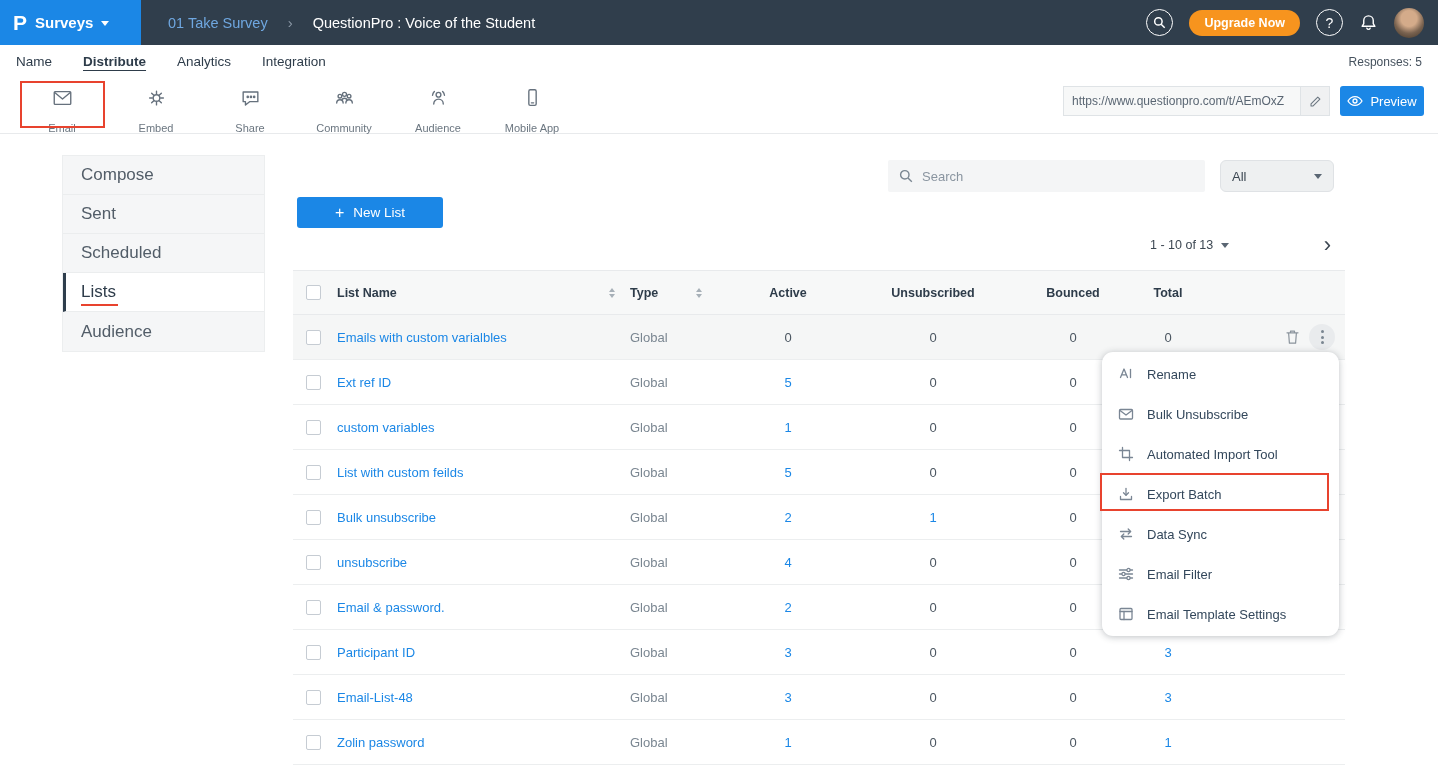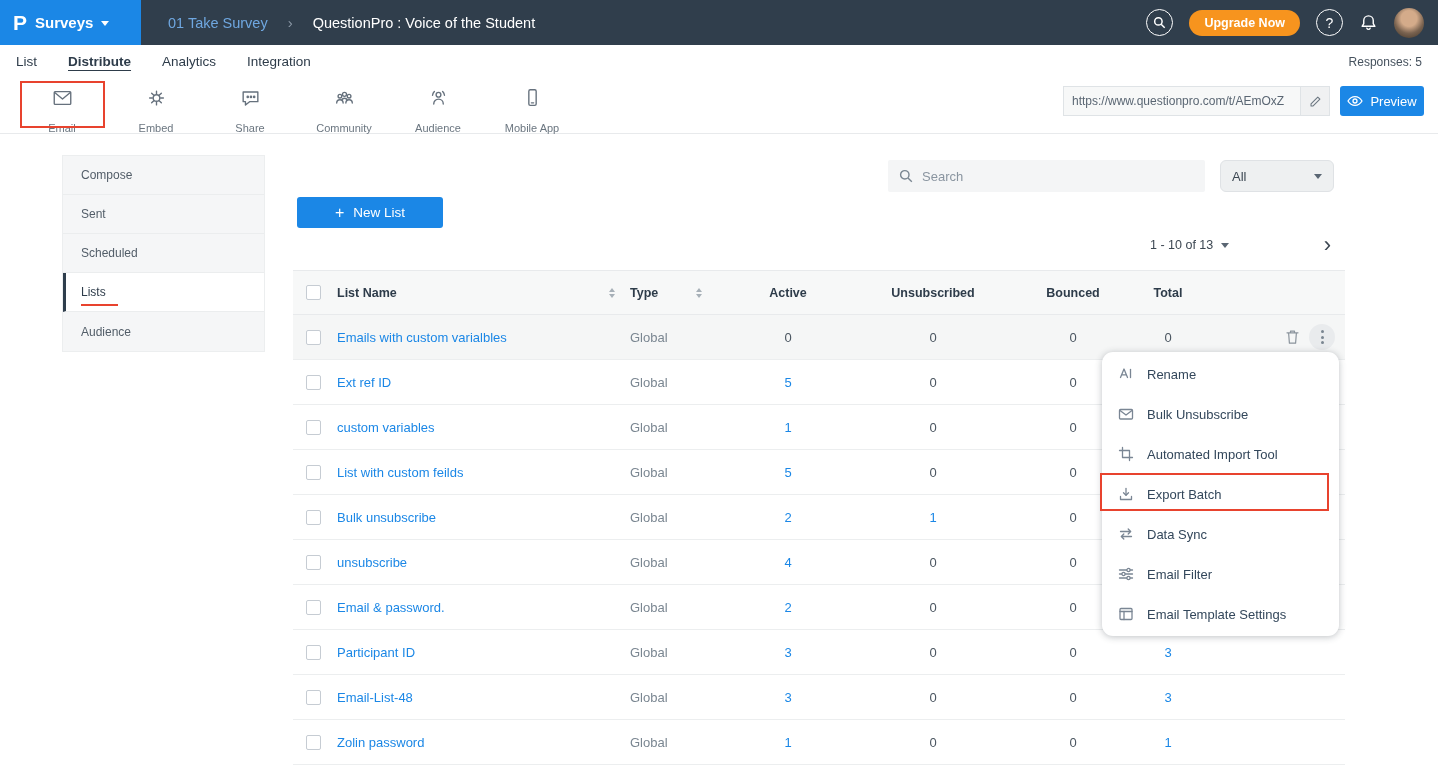--- a/index.html
+++ b/index.html
@@ -34,21 +34,21 @@
   .tb-icon{height:24px;display:flex;align-items:center}
   .tb-icon svg{stroke:#66717d;fill:none;stroke-width:1.5;stroke-linecap:round;stroke-linejoin:round}
   .tb-label{font-size:11px;color:#6b7680}
   .urlbox{position:absolute;top:86px;left:1063px;width:267px;height:30px;background:#f7f8f8;border:1px solid #dfe3e6;display:flex;align-items:center;z-index:5}
   .urlbox input{flex:1;min-width:0;border:none;background:transparent;font-size:12px;color:#5a6673;padding:0 8px;font-family:inherit;outline:none}
   .url-edit{width:29px;height:100%;border-left:1px solid #dfe3e6;display:flex;align-items:center;justify-content:center;cursor:pointer;background:#f0f1f2;flex:none}
   .preview-btn{position:absolute;top:86px;left:1340px;width:84px;height:30px;background:#1b87e6;color:#fff;border:none;border-radius:3px;font-size:13px;display:flex;align-items:center;justify-content:center;gap:7px;cursor:pointer;font-family:inherit}
 
   
   .sidebar{position:absolute;top:155px;left:62px;width:203px;background:#f5f6f7;border:1px solid #eceeef;z-index:2}
-  .side-item{height:39px;display:flex;align-items:center;padding-left:18px;font-size:12px;color:#525d68;border-bottom:1px solid #ebedee;cursor:pointer;position:relative}
+  .side-item{height:39px;display:flex;align-items:center;padding-left:18px;font-size:17px;color:#525d68;border-bottom:1px solid #ebedee;cursor:pointer;position:relative}
   .side-item:last-child{border-bottom:none}
   .side-item.active{background:#fff;color:#2e3c4a;border-left:3px solid #2f3e4d;padding-left:15px}
   .ann-lists{position:absolute;left:15px;bottom:5px;width:37px;height:2px;background:#e8432e;pointer-events:none}
 
   
   .search-box{position:absolute;top:160px;left:888px;width:317px;height:32px;background:#f4f5f6;display:flex;align-items:center;padding:0 11px;gap:9px;border-radius:2px}
   .search-box input{border:none;background:transparent;outline:none;font-size:13px;color:#3c4752;flex:1;font-family:inherit}
   .search-box input::placeholder{color:#8a95a0}
   .filter-dd{position:absolute;top:160px;left:1220px;width:114px;height:32px;background:#eef0f1;border:1px solid #dfe2e5;display:flex;align-items:center;justify-content:space-between;padding:0 11px;font-size:13px;color:#3c4752;cursor:pointer;border-radius:6px}
   .caret-dk{width:0;height:0;border-left:4px solid transparent;border-right:4px solid transparent;border-top:5px solid #5a6673}
@@ -127,21 +127,21 @@
         <svg width="19" height="19" viewBox="0 0 20 20">
             <path d="M10 3a5 5 0 0 1 5 5v3.2L16.7 14H3.3L5 11.2V8a5 5 0 0 1 5-5z" fill="none" stroke="#fff" stroke-width="1.5" stroke-linejoin="round"></path>
             <path d="M8.3 16a1.8 1.8 0 0 0 3.4 0" fill="none" stroke="#fff" stroke-width="1.5" stroke-linecap="round"></path>
           </svg>
       </span>
       <span class="avatar"></span>
     </div>
   </header>
 
   <nav class="navrow">
-    <span class="navtab">List</span>
+    <span class="navtab">Name</span>
     <span class="navtab active">Distribute</span>
     <span class="navtab">Analytics</span>
     <span class="navtab">Integration</span>
     <span class="responses">Responses: 5</span>
   </nav>
 
   <div class="toolbarrow">
     <div class="tb-item">
       <span class="tb-icon">
         <svg width="23" height="22" viewBox="0 0 24 24">

